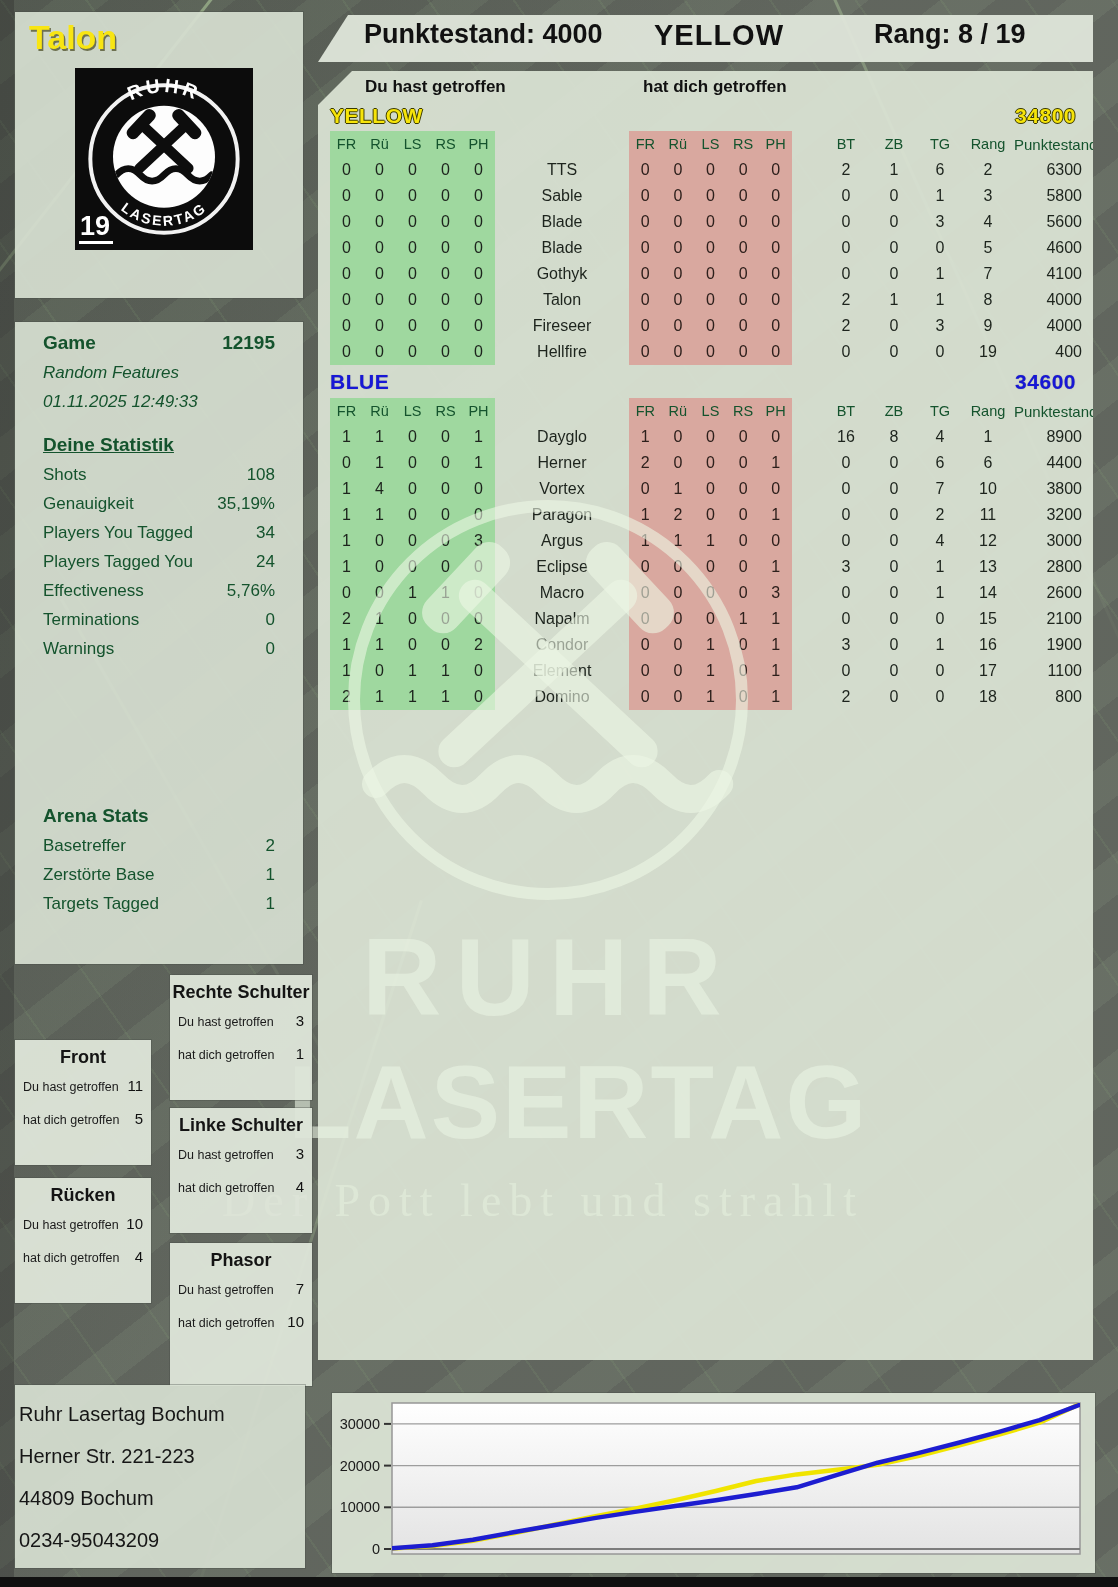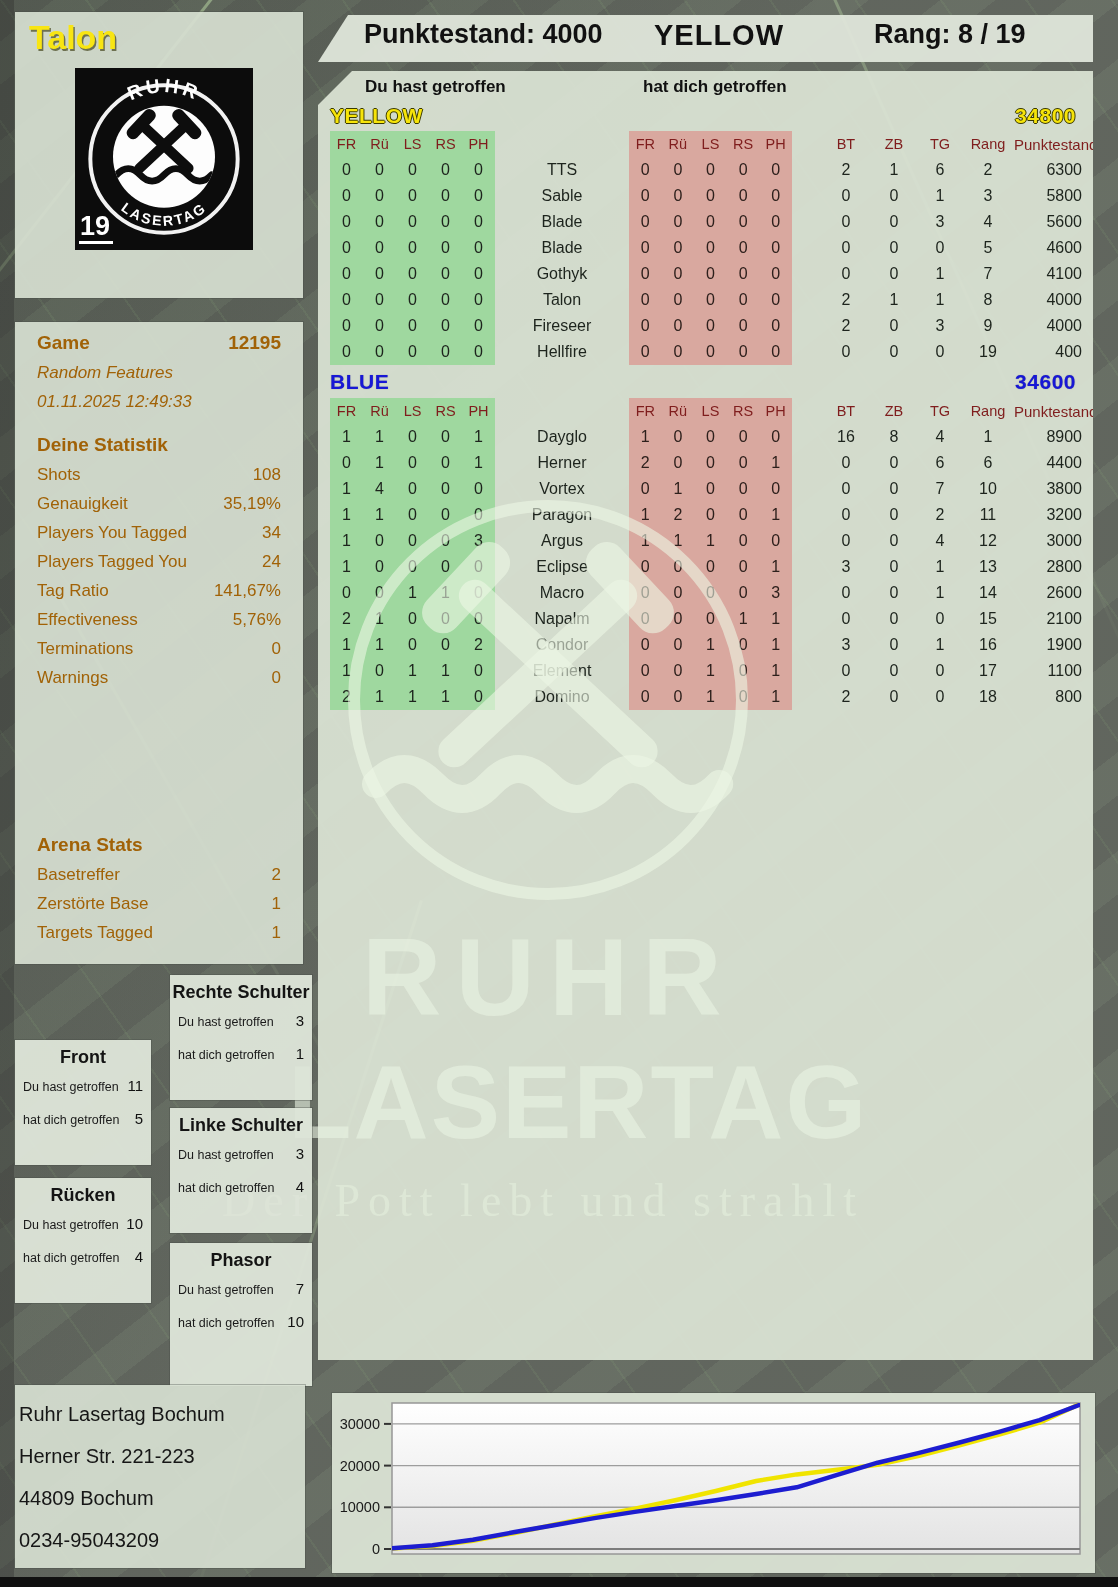--- a/index.html
+++ b/index.html
@@ -44,45 +44,45 @@
   .tl-0{top:33px;} .tl-1{top:299px;}
   .tname,.ttotal{font-size:21px;font-weight:bold;letter-spacing:.5px;}
   .tname{position:absolute;left:0;top:0;}
   .ttotal{position:absolute;right:2px;top:0;}
   .t-yellow{color:#f6e40a;text-shadow:-1px 0 #3a3a00,0 1px #3a3a00,1px 0 #3a3a00,0 -1px #3a3a00;}
   .t-blue{color:#1717d6;text-shadow:0 0 1px rgba(0,0,40,.4);}
   .tbl{position:absolute;left:12px;width:752px;}
   .tbl-0{top:60px;} .tbl-1{top:327px;}
   .trow{display:grid;grid-template-columns:33px 33px 33px 33px 33px 134px 32.6px 32.6px 32.6px 32.6px 32.6px 30px 48px 48px 44px 52px 1fr;height:26px;}
   .cell{display:flex;align-items:center;justify-content:center;font-size:16px;color:#1d241d;height:26px;}
-  .thead .cell{font-size:14.5px;color:#7f1d1d;}
+  .thead .cell{font-size:14.5px;color:#14532d;}
   .c-hit{background:#9fd89f;} .c-got{background:#d9a89f;color:#2e201c;}
   .c-score{justify-content:flex-end;}
   .thead .c-score{font-size:15px;}
 
   
   .wm{position:absolute;z-index:3;pointer-events:none;color:rgba(234,244,226,0.60);}
   .wm-emblem{left:338px;top:490px;}
   .wm-ruhr{left:362px;top:922px;font-size:110px;font-weight:bold;letter-spacing:14px;line-height:1;}
   .wm-lasertag{left:288px;top:1050px;font-size:104px;font-weight:bold;letter-spacing:2px;line-height:1;}
   .wm-tagline{left:222px;top:1178px;font-family:"Liberation Serif","DejaVu Serif",serif;font-size:46px;letter-spacing:8px;line-height:1;color:rgba(230,241,222,0.55);}
 
   
   .panel-talon{left:15px;top:12px;width:288px;height:286px;z-index:4;}
   .talon-name{position:absolute;left:14px;top:6px;font-size:34px;font-weight:bold;color:#f8e513;
     text-shadow:1.5px 1.5px 0 rgba(45,45,0,0.6);}
   .logo-box{position:absolute;left:60px;top:56px;width:178px;height:182px;background:#0c0c0c;}
   .logo-box svg{position:absolute;left:4px;top:6px;}
   .pack-num{position:absolute;left:4px;bottom:6px;color:#fff;font-weight:bold;font-size:27px;border-bottom:3px solid #fff;padding:0 3px 1px 1px;line-height:1;}
 
   .panel-game{left:15px;top:322px;width:288px;height:642px;z-index:4;padding:0;}
-  .pg-inner{position:absolute;inset:0;padding:10px 22px;box-sizing:border-box;color:#a16207;}
+  .pg-inner{position:absolute;inset:0;padding:10px 28px;box-sizing:border-box;color:#14532d;}
   .g-row{display:flex;justify-content:space-between;font-size:19px;font-weight:bold;margin-bottom:9px;}
   .g-line{font-size:17px;margin-bottom:9px;font-style:italic;}
-  .stat-title{font-size:19px;font-weight:bold;margin-top:22px;margin-bottom:4px;}
+  .stat-title{font-size:19px;font-weight:bold;margin-top:22px;margin-bottom:4px;text-decoration:underline;}
   .s-row{display:flex;justify-content:space-between;font-size:17px;line-height:29px;}
   .arena-title{font-size:19px;font-weight:bold;margin-top:142px;margin-bottom:4px;}
 
   .hitbox{position:absolute;z-index:4;background:rgba(222,230,217,0.95);box-shadow:0 0 0 1px rgba(70,75,68,0.35);}
   .hb-front{left:15px;top:1040px;width:136px;height:125px;}
   .hb-ruecken{left:15px;top:1178px;width:136px;height:125px;}
   .hb-rs{left:170px;top:975px;width:142px;height:125px;}
   .hb-ls{left:170px;top:1108px;width:142px;height:125px;}
   .hb-ph{left:170px;top:1243px;width:142px;height:143px;}
   .hb-title{text-align:center;font-size:18px;font-weight:bold;margin-top:7px;color:#141414;}
@@ -616,24 +616,20 @@
         </div>
       <div class="s-row">
           <span>Players You Tagged</span>
           <span>34</span>
         </div>
       <div class="s-row">
           <span>Players Tagged You</span>
           <span>24</span>
         </div>
       <div class="s-row">
-          <span>Tag Ratio</span>
-          <span>141,67%</span>
-        </div>
-      <div class="s-row">
           <span>Effectiveness</span>
           <span>5,76%</span>
         </div>
       <div class="s-row">
           <span>Terminations</span>
           <span>0</span>
         </div>
       <div class="s-row">
           <span>Warnings</span>
           <span>0</span>

